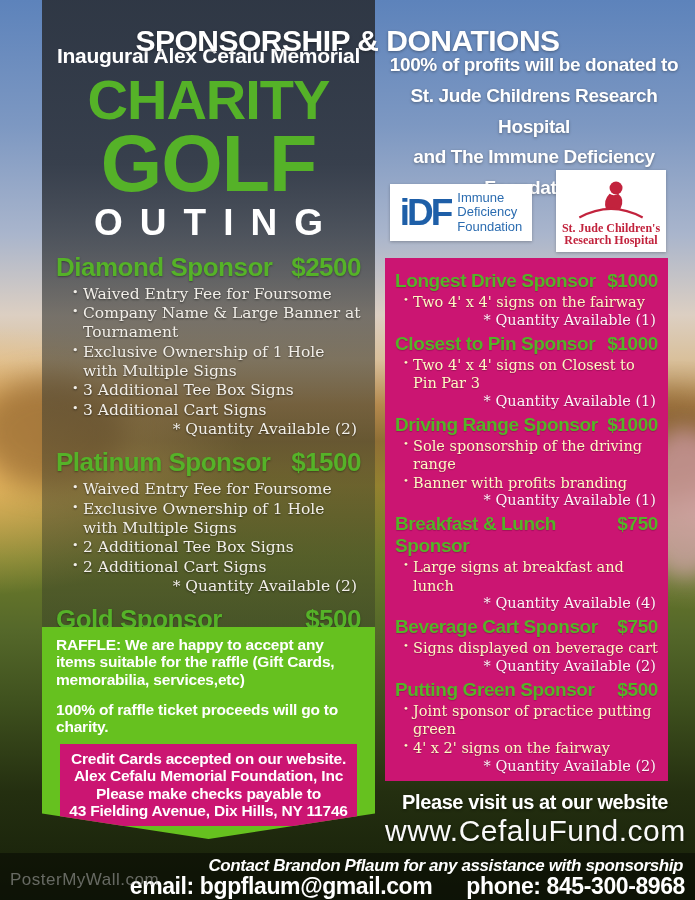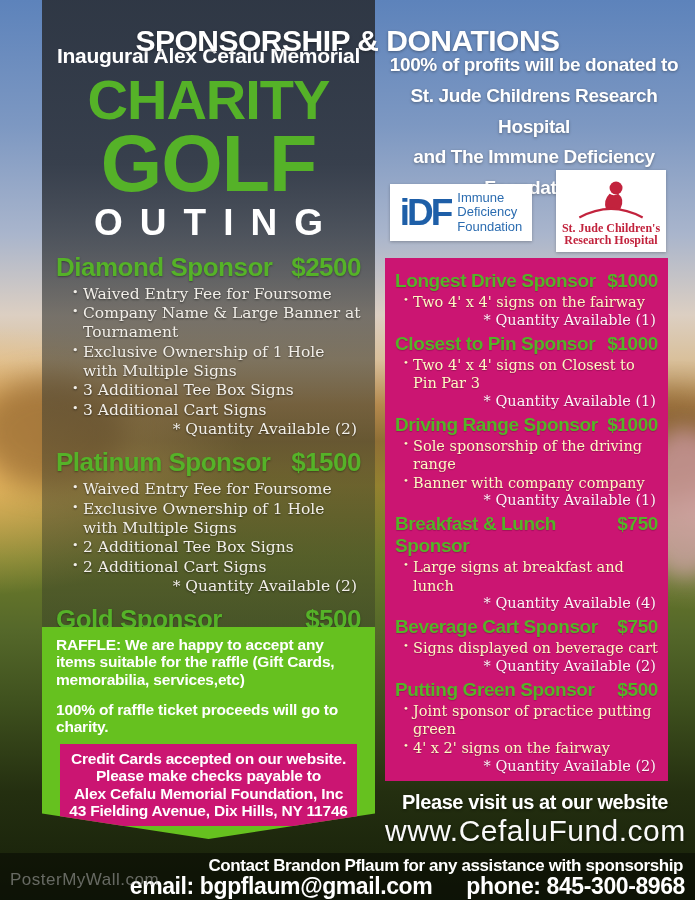--- a/index.html
+++ b/index.html
@@ -108,21 +108,21 @@
            color:#fdf3f7; padding-right:2px; text-shadow:0 1px 1px rgba(0,0,0,0.25); }
 
   .website { position:absolute; left:385px; top:791px; width:283px; z-index:3; text-align:right; color:#fff; }
   .website-line1 { font-size:20px; font-weight:bold; letter-spacing:-0.4px; text-shadow:0 1px 3px rgba(0,0,0,0.45); }
   .website-url   { font-size:30px; font-weight:normal; letter-spacing:0.5px; color:#fafafa; text-shadow:0 1px 3px rgba(0,0,0,0.45); }
 
   
   .footer { position:absolute; left:0; bottom:0; width:695px; height:47px; z-index:4;
             background:rgba(8,10,4,0.55); }
   .footer-contact { position:absolute; right:12px; top:3px; color:#fff;
-                    font-size:17px; font-weight:bold; letter-spacing:-0.4px; }
+                    font-size:17px; font-weight:bold; letter-spacing:-0.4px;font-style:italic; }
   .footer-row { position:absolute; right:10px; top:20px; display:flex; gap:34px;
                 color:#fff; font-size:23px; font-weight:800; letter-spacing:-0.4px; }
   .watermark { position:absolute; left:10px; bottom:10px; z-index:5;
                font-size:17px; color:rgba(175,175,175,0.55); letter-spacing:0.5px; }
 </style>
 </head>
 <body>
 
 <div class="poster">
 
@@ -178,22 +178,22 @@
       </ul>
       <div class="l-qty">* Quantity Available (10)</div>
     </div>
   </div>
 
   <div class="raffle-box">
     <div>RAFFLE: We are happy to accept any items suitable for the raffle (Gift Cards, memorabilia, services,etc)</div>
     <div class="raffle-p2">100% of raffle ticket proceeds will go to charity.</div>
     <div class="credit-box">
       <div>Credit Cards accepted on our website.</div>
+      <div>Alex Cefalu Memorial Foundation, Inc</div>
       <div>Please make checks payable to</div>
-      <div>Alex Cefalu Memorial Foundation, Inc</div>
       <div>43 Fielding Avenue, Dix Hills, NY 11746</div>
     </div>
   </div>
 
   <div class="donation-note">
     <span>100% of profits will be donated to</span>
     <span>St. Jude Childrens Research Hospital</span>
     <span>and The Immune Deficiency Foundation</span>
   </div>
 
@@ -242,21 +242,21 @@
       <div class="r-qty">* Quantity Available (1)</div>
     </div>
 
     <div>
       <div class="r-head">
         <span>Driving Range Sponsor</span>
         <span>$1000</span>
       </div>
       <ul class="r-list">
         <li>Sole sponsorship of the driving range</li>
-        <li>Banner with company company</li>
+        <li>Banner with profits branding</li>
       </ul>
       <div class="r-qty">* Quantity Available (1)</div>
     </div>
 
     <div>
       <div class="r-head">
         <span>Breakfast &amp; Lunch Sponsor</span>
         <span>$750</span>
       </div>
       <ul class="r-list">

